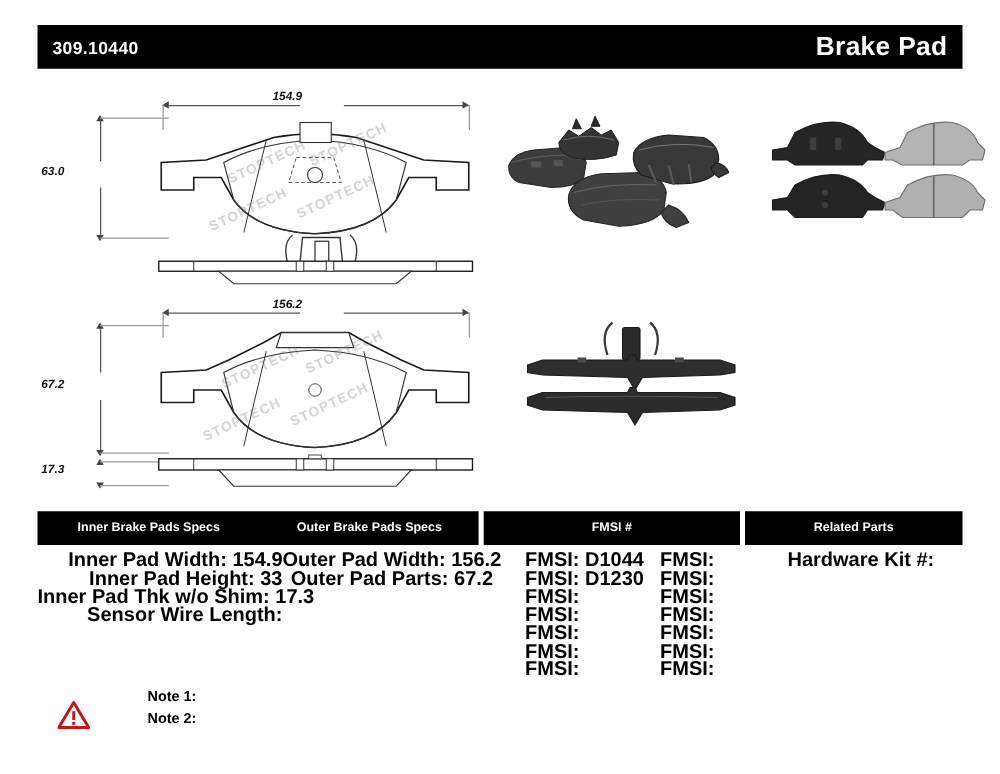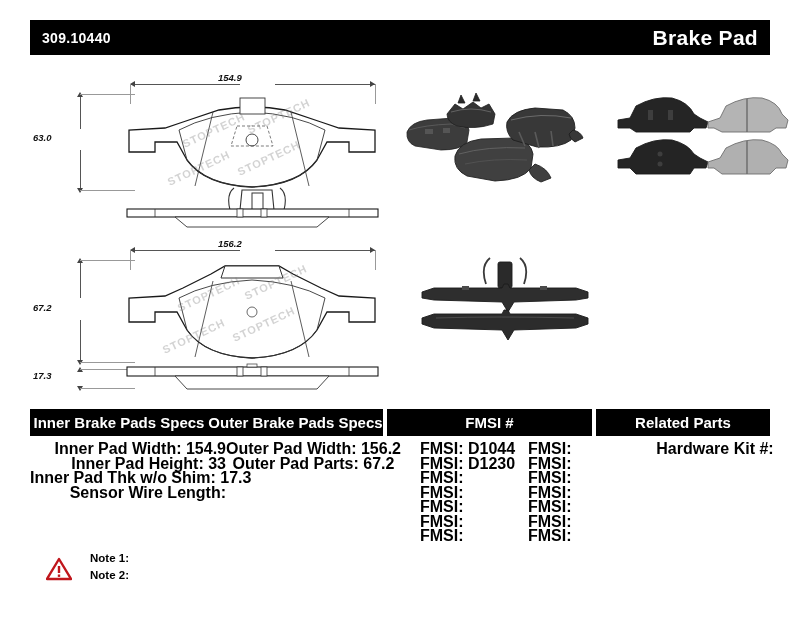--- a/index.html
+++ b/index.html
@@ -118,21 +118,21 @@
     width: 740px;
   }
   .table-head {
     position: relative;
     height: 27px;
     display: flex;
   }
   .th {
     background: #000000;
     color: #ffffff;
-    font-size: 15px;
+    font-size: 10px;
     font-weight: bold;
     display: flex;
     align-items: center;
     justify-content: center;
     box-sizing: border-box;
     height: 27px;
   }
   .th-inner  { width: 178px; }
   .th-outer  { width: 175px; }
   .th-gap    { width: 4px; background: #ffffff; }
@@ -147,31 +147,32 @@
     position: absolute;
     top: 6px;
     font-size: 16px;
     font-weight: bold;
     line-height: 14.5px;
   }
   .col-inner { left: 0;    width: 196px; text-align: right; }
   .col-outer { left: 191px; width: 185px; text-align: center; }
   .col-fmsi-a { left: 390px; width: 110px; text-align: left; }
   .col-fmsi-b { left: 498px; width: 100px; text-align: left; }
-  .col-rel   { left: 600px; width: 170px; text-align: center; }
+  .col-rel   { left: 600px; width: 170px; text-align: left; }
 
   .spec-row { white-space: nowrap; }
 
   
   .notes {
     position: absolute;
     left: 46px;
     top: 550px;
     display: flex;
-    align-items: center;
+    align-items: flex-end;
+    gap: 28px;
   }
   .warn-icon { width: 26px; height: 24px; margin-top: 4px; }
   .note-list {
     margin-left: 18px;
     font-size: 11.5px;
     font-weight: bold;
     line-height: 17px;
   }
 </style>
 </head>

